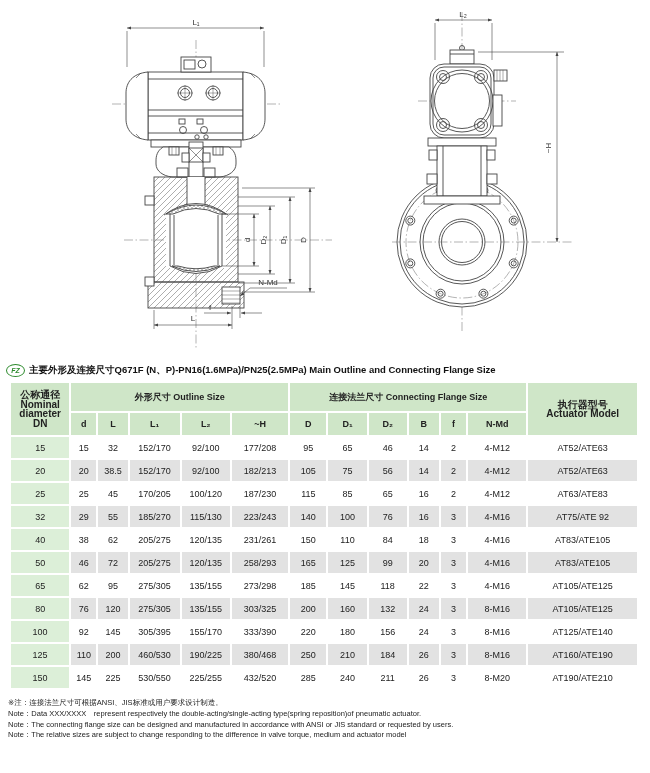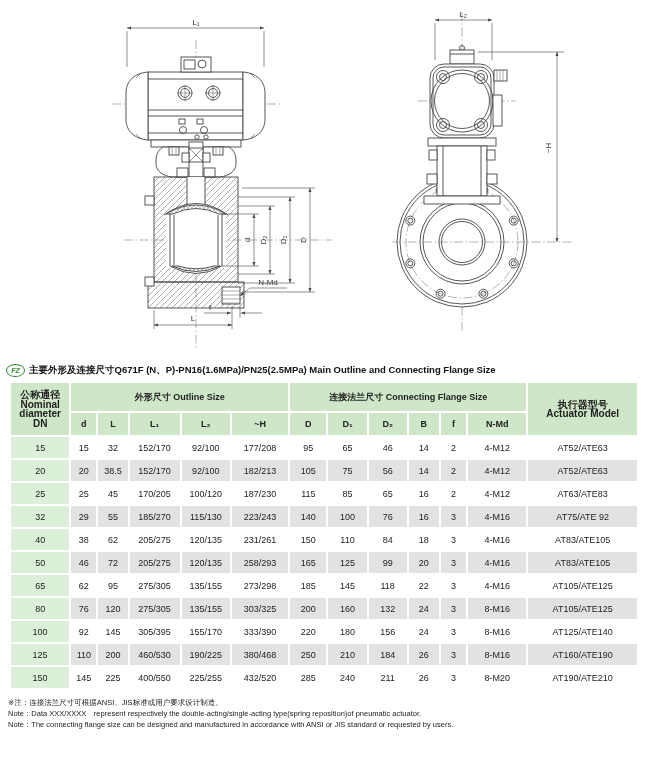--- a/index.html
+++ b/index.html
@@ -456,33 +456,34 @@
           <td>184</td>
           <td>26</td>
           <td>3</td>
           <td>8-M16</td>
           <td>AT160/ATE190</td>
         </tr>
         <tr>
           <td class="dn">150</td>
           <td>145</td>
           <td>225</td>
-          <td>400/550</td>
+          <td>530/550</td>
           <td>225/255</td>
           <td>432/520</td>
           <td>285</td>
           <td>240</td>
           <td>211</td>
           <td>26</td>
           <td>3</td>
           <td>8-M20</td>
           <td>AT190/ATE210</td>
         </tr>
       </tbody>
   </table>
 
   <div class="notes">
     <div>※注：连接法兰尺寸可根据ANSI、JIS标准或用户要求设计制造。</div>
     <div>Note：Data XXX/XXXX　represent respectively the double-acting/single-acting type(spring reposition)of pneumatic actuator.</div>
     <div>Note：The connecting flange size can be designed and manufactured in accordance with ANSI or JIS standard or requested by users.</div>
+    <div>Note：The relative sizes are subject to change responding to the difference in valve torque, medium and actuator model</div>
   </div>
 
 </div>
 
 </body></html>

